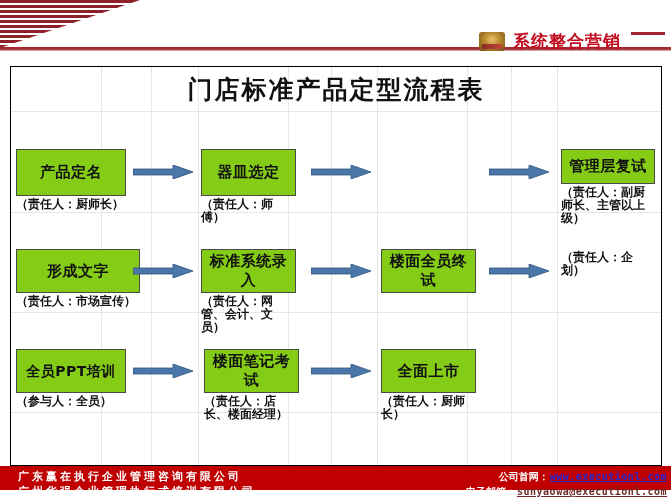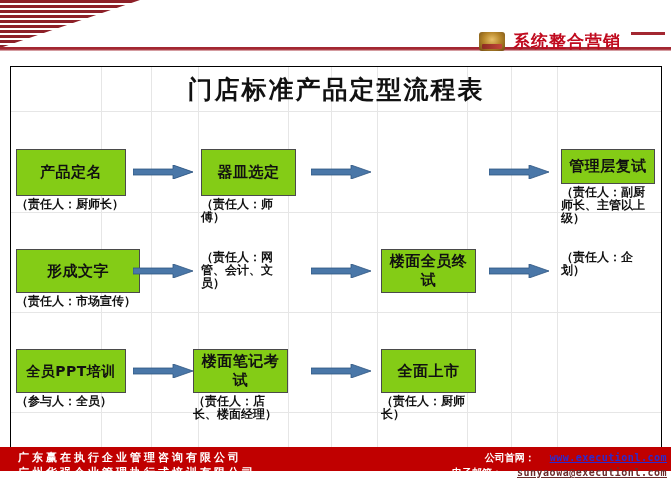--- a/index.html
+++ b/index.html
@@ -97,36 +97,36 @@
   }
   .arrow{
     position:absolute;
     height:14px;
     display:block;
   }
   .arrow svg{display:block;width:100%;height:100%;}
 
   
   #footer{
-    position:absolute;left:0;top:447px;width:671px;height:24px;
+    position:absolute;left:0;top:466px;width:671px;height:24px;
     background:#c00000;
   }
   #footer-left{
     position:absolute;left:18px;top:3px;
     color:#ffffff;font-size:11px;font-weight:bold;
     line-height:15px;letter-spacing:3px;
     font-family:"DejaVu Sans","Liberation Sans",sans-serif;
   }
   #footer-right{
     position:absolute;right:4px;top:3px;
     text-align:left;line-height:15px;
     font-size:10px;font-weight:bold;
     font-family:"DejaVu Sans","Liberation Sans",sans-serif;
   }
-  .fr-line{display:flex;align-items:baseline;gap:15px;white-space:nowrap;justify-content:flex-end;}
+  .fr-line{display:flex;align-items:baseline;gap:1px;white-space:nowrap;justify-content:flex-end;}
   .fr-label{color:#ffffff;}
   .fr-link{color:#2a2ad0;text-decoration:underline;font-family:"DejaVu Sans Mono","Liberation Mono",monospace;letter-spacing:0.5px;}
   .fr-mail{color:#6b2b2b;text-decoration:underline;font-family:"DejaVu Sans Mono","Liberation Mono",monospace;letter-spacing:0.5px;}
 </style>
 </head>
 <body>
 
 <div id="header">
   <div id="corner-stripes"></div>
   <div id="header-rule"></div>
@@ -192,20 +192,21 @@
       <div class="cell" style="left:5px;width:124px">
         <div class="box" style="height:44px">形成文字</div>
         <div class="note">（责任人：市场宣传）</div>
       </div>
       <div class="arrow" style="left:122px;top:15px;width:60px">
         <svg viewBox="0 0 60 14" preserveAspectRatio="none">
           <polygon points="0,4 40,4 40,0 60,7 40,14 40,10 0,10" fill="#4a77a8" stroke="#2f5580" stroke-width="0.8"></polygon>
         </svg>
       </div>
       <div class="cell" style="left:190px;width:95px">
+        <div class="box" style="height:44px">标准系统录入</div>
         <div class="note">（责任人：网管、会计、文员）</div>
       </div>
       <div class="arrow" style="left:300px;top:15px;width:60px">
         <svg viewBox="0 0 60 14" preserveAspectRatio="none">
           <polygon points="0,4 40,4 40,0 60,7 40,14 40,10 0,10" fill="#4a77a8" stroke="#2f5580" stroke-width="0.8"></polygon>
         </svg>
       </div>
       <div class="cell" style="left:370px;width:95px">
         <div class="box" style="height:44px">楼面全员终试</div>
       </div>
@@ -222,21 +223,21 @@
     <div class="row" style="top:238px;height:100px">
       <div class="cell" style="left:5px;width:110px">
         <div class="box" style="height:44px;font-size:14px">全员PPT培训</div>
         <div class="note">（参与人：全员）</div>
       </div>
       <div class="arrow" style="left:122px;top:15px;width:60px">
         <svg viewBox="0 0 60 14" preserveAspectRatio="none">
           <polygon points="0,4 40,4 40,0 60,7 40,14 40,10 0,10" fill="#4a77a8" stroke="#2f5580" stroke-width="0.8"></polygon>
         </svg>
       </div>
-      <div class="cell" style="left:182px;width:95px">
+      <div class="cell" style="left:193px;width:95px">
         <div class="box" style="height:44px">楼面笔记考试</div>
         <div class="note">（责任人：店长、楼面经理）</div>
       </div>
       <div class="arrow" style="left:300px;top:15px;width:60px">
         <svg viewBox="0 0 60 14" preserveAspectRatio="none">
           <polygon points="0,4 40,4 40,0 60,7 40,14 40,10 0,10" fill="#4a77a8" stroke="#2f5580" stroke-width="0.8"></polygon>
         </svg>
       </div>
       <div class="cell" style="left:370px;width:95px">
         <div class="box" style="height:44px">全面上市</div>

